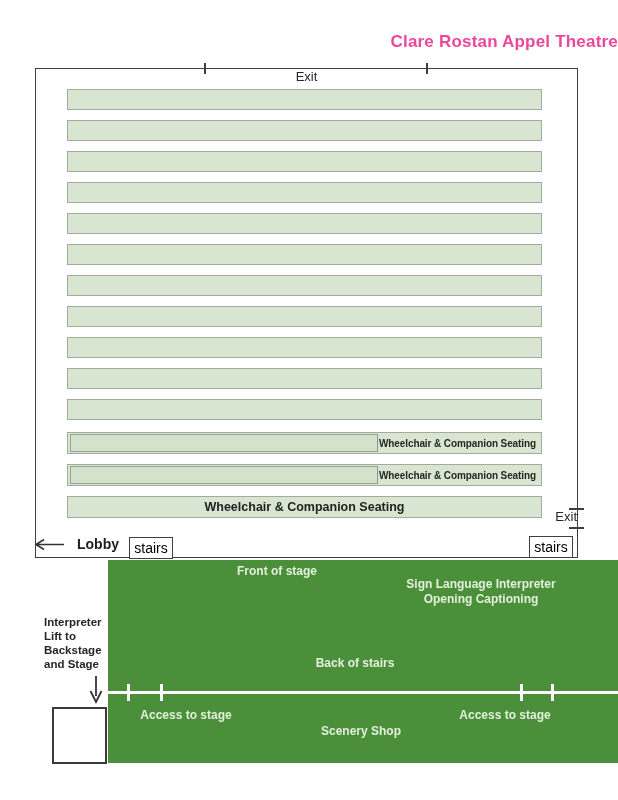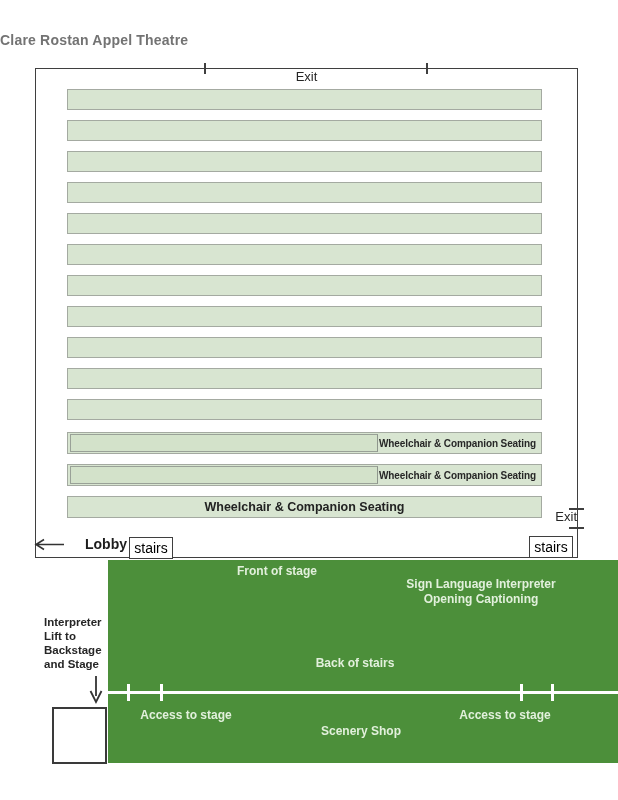--- a/index.html
+++ b/index.html
@@ -1,22 +1,22 @@
 <!DOCTYPE html>
 <html style="--stage-green: #4c8f3a; --seat-fill: #d8e5d1; --seat-border: #a4aaa1; --stage-label: #e2f0dc; --outline: #3f3f3f;"><head>
 <meta charset="utf-8">
 <style>
   html,body { margin:0; padding:0; background:#ffffff; }
   .page {
     position:relative; width:618px; height:800px; background:#fff;
     font-family:"Liberation Sans", sans-serif; overflow:hidden;
   }
   .page-title {
-    position:absolute; top:32px; left:0; right:0; text-align:left;
-    font-size:14px; font-weight:bold; color:#737373; letter-spacing:.2px;
+    position:absolute; top:32px; left:0; right:0; text-align:right;
+    font-size:17px; font-weight:bold; color:#ec4899; letter-spacing:.2px;
   }
   
   .audi-box {
     position:absolute; left:35px; top:68px; width:543px; height:490px;
     border:1.5px solid var(--outline,#3f3f3f); box-sizing:border-box; background:#fff;
   }
   .exit-top {
     position:absolute; top:0px; left:0; right:0; text-align:center;
     font-size:13px; color:#252525;
   }
@@ -50,21 +50,21 @@
     font-size:12.5px; font-weight:bold; color:#222;
   }
   
   .exit-right {
     position:absolute; left:545px; top:509px; width:32px; text-align:right;
     font-size:13px; color:#252525;
   }
   .tick-h { position:absolute; left:569px; width:15px; height:1.5px; background:var(--outline,#3f3f3f); }
   
   .lobby-row { position:absolute; left:33px; top:536px; display:flex; align-items:center; }
-  .lobby-label { font-size:14px; font-weight:bold; color:#1d1d1d; margin-left:20px; }
+  .lobby-label { font-size:14px; font-weight:bold; color:#1d1d1d; margin-left:12px; }
   .stairs-box {
     position:absolute; width:44px; height:22px; background:#fff;
     border:1.5px solid var(--outline,#3f3f3f); box-sizing:border-box;
     display:flex; align-items:center; justify-content:center;
     font-size:14px; color:#000000; z-index:3;
   }
   
   .stage {
     position:absolute; left:108px; top:560px; width:542px; height:203px;
     background:var(--stage-green,#4c8f3a);

